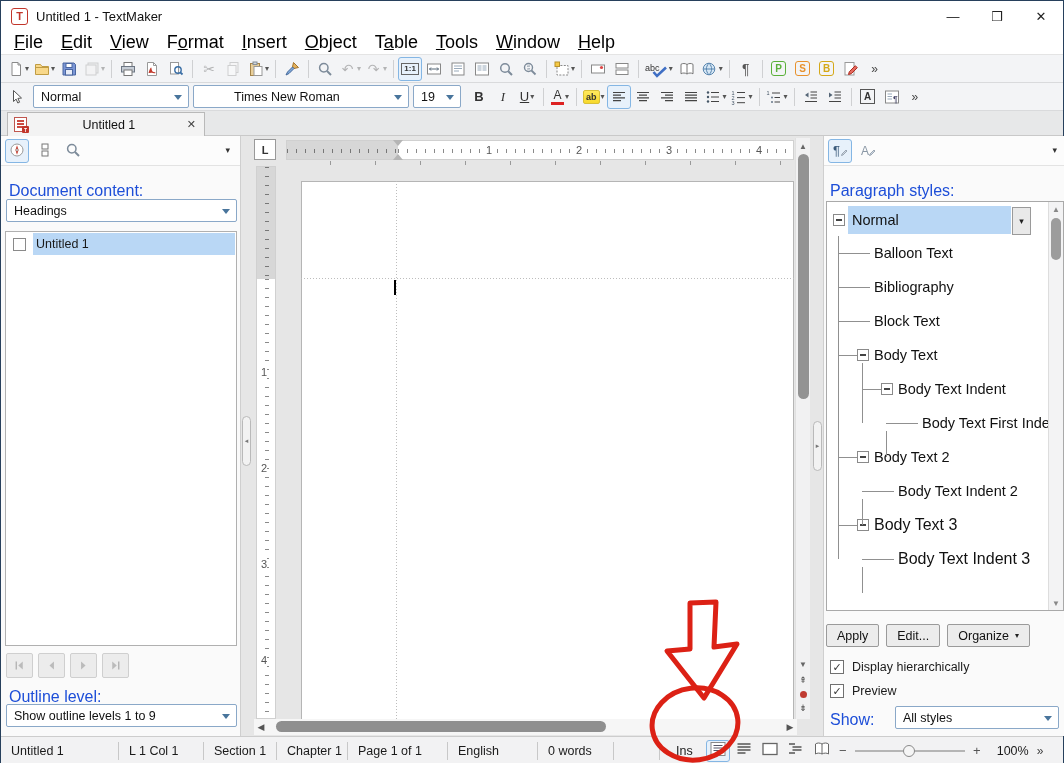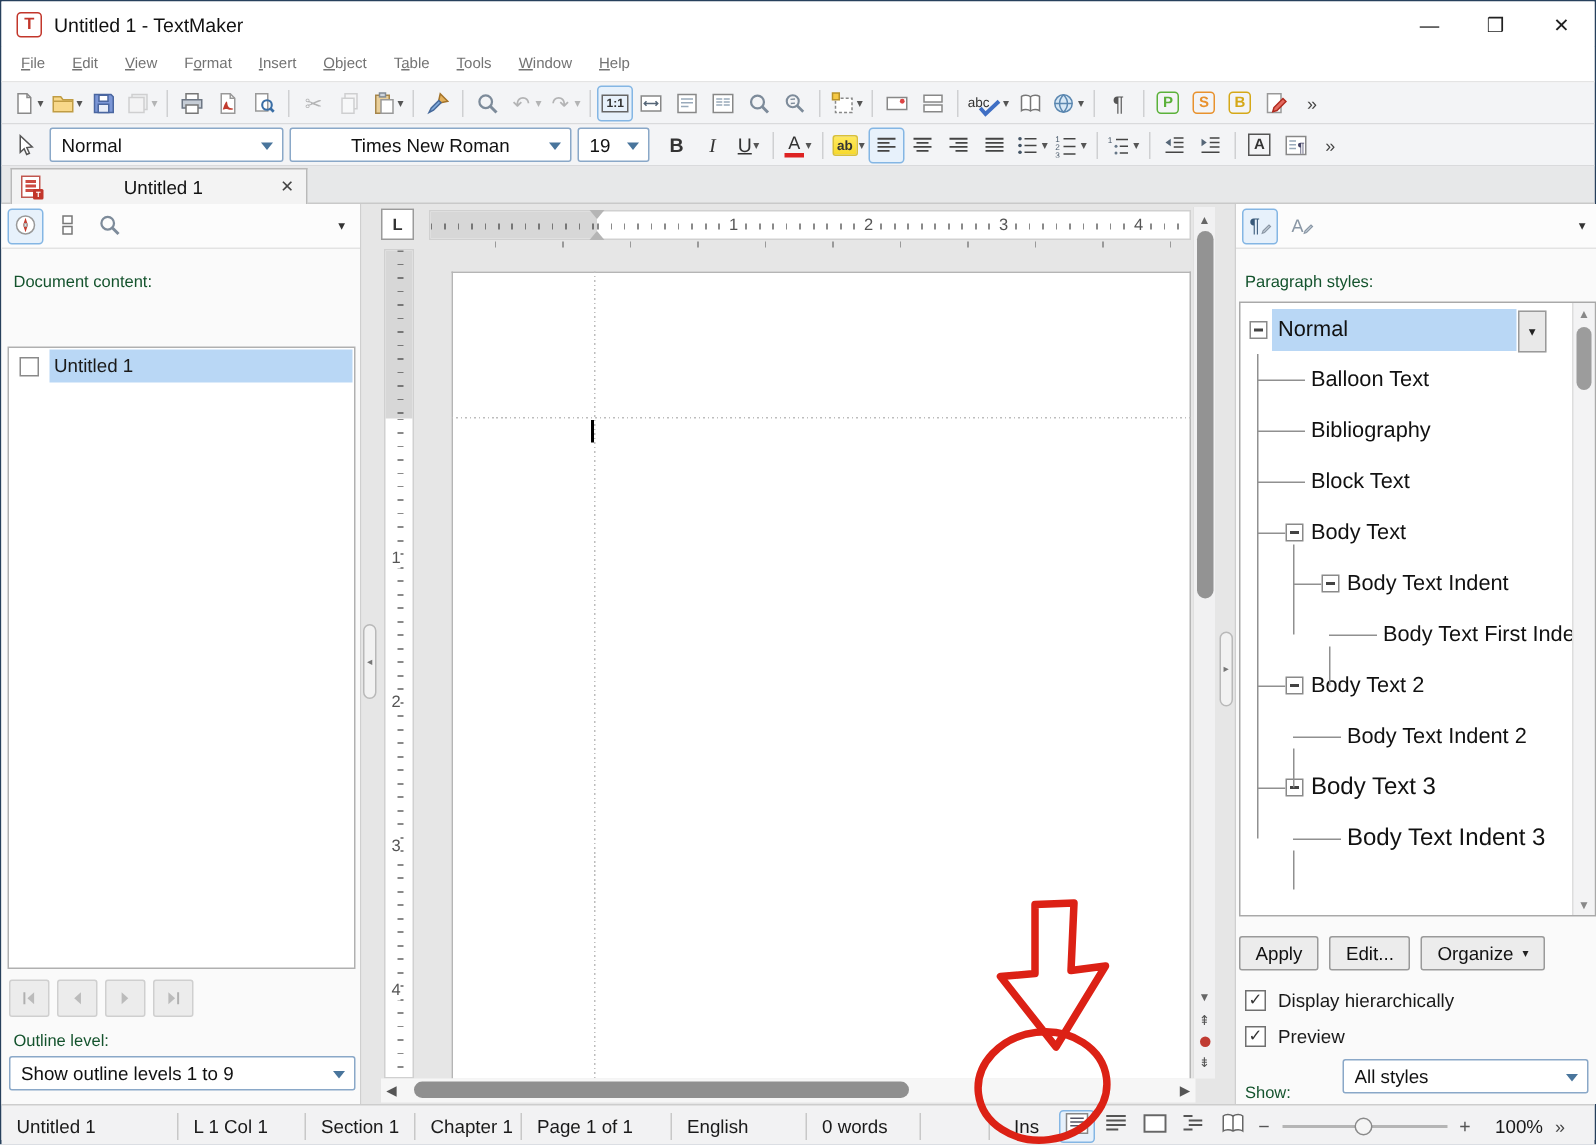--- a/index.html
+++ b/index.html
@@ -6,21 +6,21 @@
   html,body{width:1064px;height:763px;overflow:hidden;background:#fff;}
   .frame{position:relative;width:1064px;height:763px;border:1px solid #27405c;border-bottom:3px solid #27405c;background:#fff;}
   
   .titlebar{position:relative;height:30px;background:#fff;display:flex;align-items:center;}
   .appicon{width:17px;height:17px;margin:0 8px 0 10px;border:1.6px solid #c2362b;border-radius:3px;color:#c2362b;font-weight:bold;font-size:11px;display:flex;align-items:center;justify-content:center;}
   .title-text{font-size:13px;color:#111;}
   .wbtns{position:absolute;right:0;top:0;height:30px;display:flex;}
   .wbtn{width:44px;height:30px;display:flex;align-items:center;justify-content:center;font-size:13px;color:#222;}
   
   .menubar{height:24px;background:#fff;display:flex;align-items:center;padding-left:4px;border-bottom:1px solid #e4e4e4;}
-  .menu-item{font-size:10px;color:#737373;padding:2px 9px;}
+  .menu-item{font-size:18px;color:#000000;padding:2px 9px;}
   .menu-item .u{text-decoration:underline;}
   
   .toolbar{height:28px;background:#f3f4f6;border-bottom:1px solid #d9dadc;display:flex;align-items:center;padding-left:4px;}
   .tbtn{height:24px;min-width:24px;display:flex;align-items:center;justify-content:center;border:1px solid transparent;border-radius:3px;position:relative;padding:0 1px;}
   .tbtn.act{background:#e7f1fb;border-color:#84b6e4;}
   .tbtn.dis{opacity:.4;filter:grayscale(.8);}
   .tbi{width:17px;height:17px;display:flex;align-items:center;justify-content:center;}
   .tbi svg{width:16px;height:16px;display:block;}
   .tgl{font-size:14px;color:#555;line-height:1;}
   .ttx{font-size:9px;font-weight:bold;color:#333;line-height:1;}
@@ -53,21 +53,21 @@
   .tab .tl{flex:1;text-align:center;font-size:12.5px;color:#111;}
   .tab .tx{font-size:11px;color:#444;padding:0 2px;}
   
   .main{position:relative;height:600px;background:#e6e6e6;}
   .panel{position:absolute;top:0;height:600px;background:#fafafa;font-size:12.5px;color:#1a1a1a;}
   .panel-toolbar{position:absolute;left:0;right:0;top:0;height:30px;background:#fcfcfc;border-bottom:1px solid #e3e3e3;}
   .ptool{position:absolute;top:3px;width:24px;height:24px;border:1px solid transparent;border-radius:3px;display:flex;align-items:center;justify-content:center;}
   .ptool.act{background:#e7f1fb;border-color:#84b6e4;}
   .ptool svg{width:16px;height:16px;}
   .pchev{position:absolute;top:9px;font-size:9px;color:#333;}
-  .plabel{position:absolute;font-size:11px;color:#14532d;}
+  .plabel{position:absolute;font-size:16px;color:#1d4ed8;}
   
   .sb-left{left:0;width:240px;border-right:1px solid #cfcfcf;}
   .listbox{position:absolute;left:4px;top:95px;width:232px;height:415px;background:#fff;border:1px solid #b0b0b0;}
   .li-row{position:absolute;left:1px;right:1px;top:1px;height:22px;display:flex;align-items:center;}
   .li-row .chk{width:13px;height:13px;border:1px solid #8a8a8a;background:#fff;margin:0 7px 0 6px;flex:none;}
   .li-row .ll{flex:1;height:22px;display:flex;align-items:center;padding-left:3px;font-size:12.5px;background:#b9d7f5;}
   .navrow{position:absolute;left:5px;top:517px;display:flex;gap:5px;}
   .navbtn{width:27px;height:25px;background:#ececec;border:1px solid #cfcfcf;border-radius:2px;display:flex;align-items:center;justify-content:center;}
   .navbtn svg{width:13px;height:13px;}
   
@@ -428,21 +428,21 @@
     <span class="tbtn" data-name="object-mode-button">
         <span class="tbi" data-name="pointer-icon" id="ptr-icon">
           <svg viewBox="0 0 16 16" fill="none" stroke-width="1">
             <path d="M4.5 1.5v11l2.6-2.4 1.7 3.9 1.8-.8-1.7-3.8 3.6-.4z" fill="#fff" stroke="#555"></path>
           </svg>
         </span>
       </span>
     <span class="combo" style="width:156px;margin:0 4px;" data-name="paragraph-style-select">
         <span class="cv">Normal</span>
       </span>
-    <span class="combo" style="width:188px;margin-right:4px;padding-left:40px;" data-name="font-name-select">
+    <span class="combo" style="width:216px;margin-right:4px;padding-left:40px;" data-name="font-name-select">
         <span class="cv">Times New Roman</span>
       </span>
     <span class="combo" style="width:48px;margin-right:6px;" data-name="font-size-select">
         <span class="cv">19</span>
       </span>
     <span class="tbtn" data-name="bold-button">
         <span class="fmt-letter" style="font-weight:bold">B</span>
       </span>
     <span class="tbtn" data-name="italic-button">
         <span class="fmt-letter" style="font-style:italic;font-family:'Liberation Serif',serif">I</span>
@@ -588,20 +588,23 @@
           </span>
         <span class="ptool" style="left:60px" data-name="panel-search-button">
             <span id="ic-psearch" data-name="search-icon"><svg viewBox="0 0 16 16" fill="none" stroke-width="1">
                 <circle cx="6.8" cy="6.8" r="4.2" stroke="#7d8b9a" stroke-width="1.5"></circle>
                 <path d="M10 10l4 4" stroke="#7d8b9a" stroke-width="2"></path>
               </svg></span>
           </span>
         <span class="pchev" style="right:10px" data-name="panel-menu-chevron-icon">▾</span>
       </div>
       <div class="plabel" style="left:8px;top:46px" data-name="document-content-label">Document content:</div>
+      <div class="combo" style="position:absolute;left:5px;top:63px;width:231px" data-name="document-content-select">
+          <span class="cv">Headings</span>
+        </div>
       <div class="listbox" data-name="headings-list">
         <div class="li-row" data-name="list-item">
           <span class="chk" data-name="item-checkbox"></span>
           <span class="ll" data-name="list-item-label">Untitled 1</span>
         </div>
       </div>
       <div class="navrow" id="navrow" data-name="heading-nav-buttons">
           <span class="navbtn" data-name="heading-nav-first-button">
             <svg viewBox="0 0 16 16" fill="none" stroke-width="1">
               <path d="M4 3v10" stroke="#b0b0b0" stroke-width="1.6"></path>
@@ -774,21 +777,21 @@
           </span>
       </div>
       <div class="cbrow" style="top:524px" data-name="display-hierarchically-checkbox">
           <span class="box" data-name="checkbox-check-icon">✓</span>
           <span data-name="checkbox-label">Display hierarchically</span>
         </div>
       <div class="cbrow" style="top:548px" data-name="preview-checkbox">
           <span class="box" data-name="checkbox-check-icon">✓</span>
           <span data-name="checkbox-label">Preview</span>
         </div>
-      <div class="plabel" style="left:6px;top:587px" data-name="show-label">Show:</div>
+      <div class="plabel" style="left:6px;top:575px" data-name="show-label">Show:</div>
       <div class="combo" style="position:absolute;left:71px;top:570px;width:164px" data-name="show-styles-select">
           <span class="cv">All styles</span>
         </div>
     </div>
   </div>
 
   <div class="statusbar" data-name="status-bar">
     <span id="sb-fields" style="display:flex;align-items:center;height:100%">
         <span class="sb-field" data-name="status-field" style="width: 118px;">Untitled 1</span>
         <span class="sb-field" data-name="status-field" style="width: 85px;">L 1 Col 1</span>

